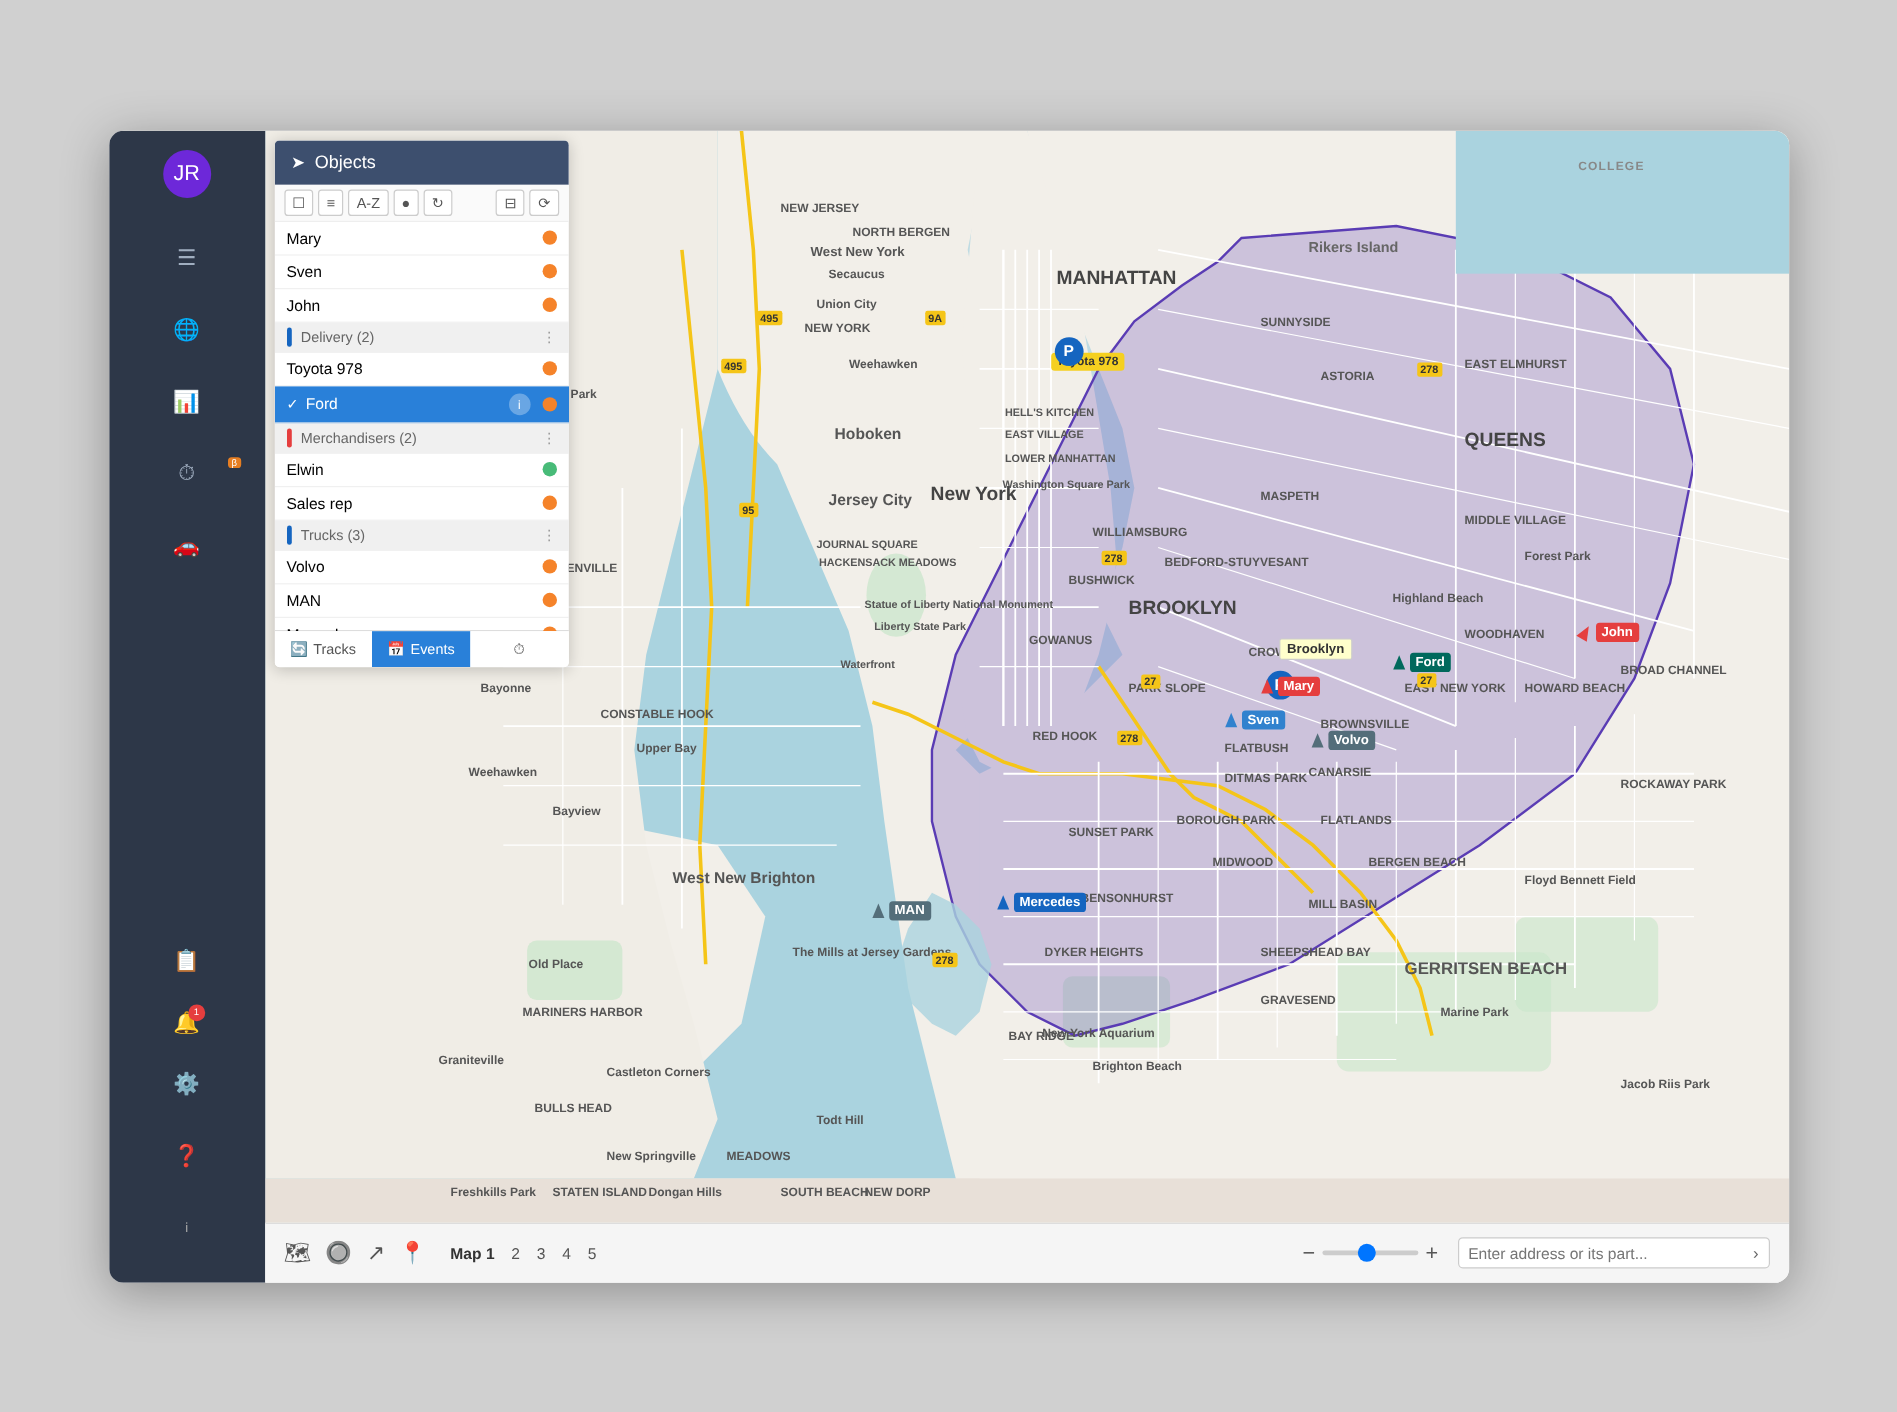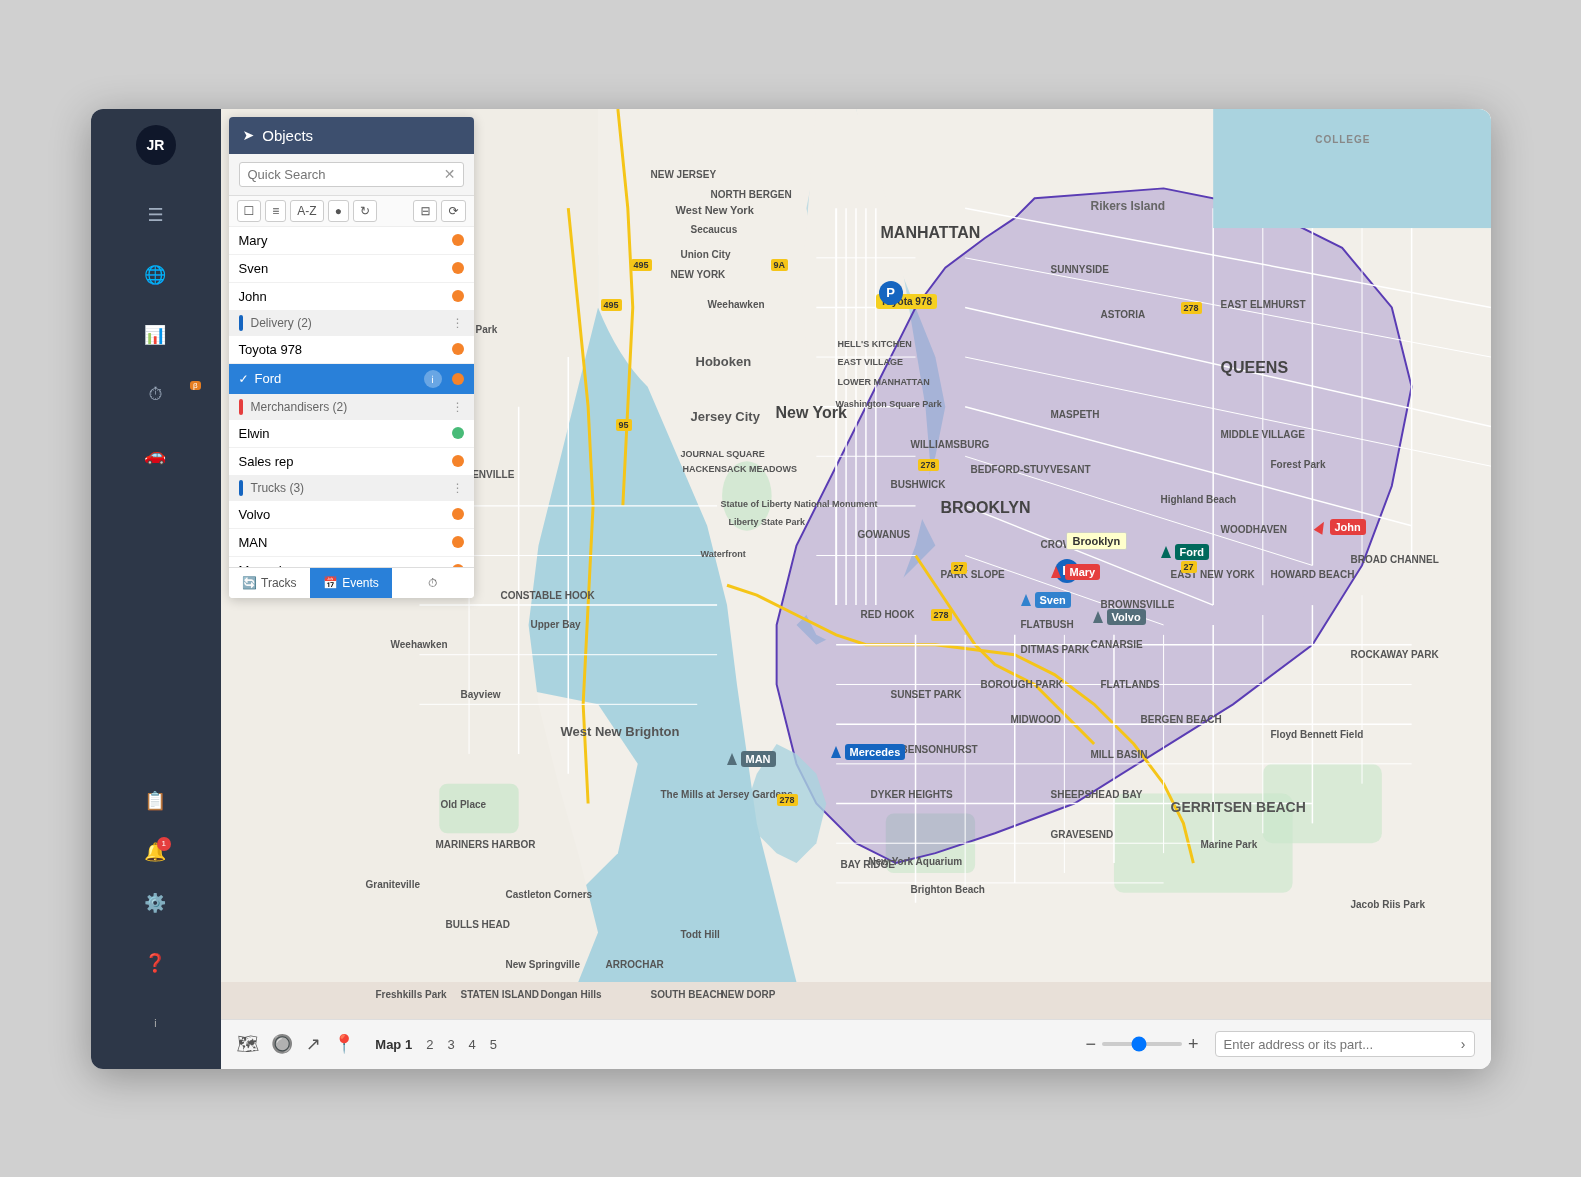--- a/index.html
+++ b/index.html
@@ -29,24 +29,24 @@
       flex-direction: column;
       align-items: center;
       padding: 16px 0;
       z-index: 10;
       flex-shrink: 0;
     }
     .sidebar-avatar {
       width: 40px;
       height: 40px;
       border-radius: 50%;
-      background: #0f172a;
+      background: #6d28d9;
       color: #fff;
-      font-weight: bold;
-      font-size: 14px;
+      font-weight: normal;
+      font-size: 18px;
       display: flex;
       align-items: center;
       justify-content: center;
       margin-bottom: 20px;
     }
     .sidebar-menu-icon {
       color: #a0aec0;
       font-size: 18px;
       margin: 12px 0;
       cursor: pointer;
@@ -503,29 +503,29 @@
       <div class="map-label" style="left:1050px;top:350px;font-size:10px;">Forest Park</div>
       <div class="map-label" style="left:1050px;top:620px;font-size:10px;">Floyd Bennett Field</div>
       <div class="map-label" style="left:980px;top:730px;font-size:10px;">Marine Park</div>
 
       <div class="map-label" style="left:160px;top:215px;font-size:10px;">Richard w De Korte Park</div>
       <div class="map-label" style="left:470px;top:115px;font-size:10px;">Secaucus</div>
       <div class="map-label" style="left:460px;top:140px;font-size:10px;">Union City</div>
       <div class="map-label" style="left:230px;top:360px;font-size:10px;">GREENVILLE</div>
       <div class="map-label" style="left:180px;top:460px;font-size:10px;">Bayonne</div>
       <div class="map-label" style="left:170px;top:530px;font-size:10px;">Weehawken</div>
-      <div class="map-label" style="left:240px;top:580px;font-size:10px;">Bayview</div>
+      <div class="map-label" style="left:240px;top:562px;font-size:10px;">Bayview</div>
       <div class="map-label" style="left:220px;top:690px;font-size:10px;">Old Place</div>
       <div class="map-label" style="left:215px;top:730px;font-size:10px;">MARINERS HARBOR</div>
       <div class="map-label" style="left:145px;top:770px;font-size:10px;">Graniteville</div>
       <div class="map-label" style="left:285px;top:780px;font-size:10px;">Castleton Corners</div>
       <div class="map-label" style="left:225px;top:810px;font-size:10px;">BULLS HEAD</div>
       <div class="map-label" style="left:285px;top:850px;font-size:10px;">New Springville</div>
       <div class="map-label" style="left:460px;top:820px;font-size:10px;">Todt Hill</div>
-      <div class="map-label" style="left:385px;top:850px;font-size:10px;">ARROCHAR</div>
+      <div class="map-label" style="left:385px;top:850px;font-size:10px;">MEADOWS</div>
       <div class="map-label" style="left:320px;top:880px;font-size:10px;">Dongan Hills</div>
       <div class="map-label" style="left:430px;top:880px;font-size:10px;">SOUTH BEACH</div>
       <div class="map-label" style="left:500px;top:880px;font-size:10px;">NEW DORP</div>
       <div class="map-label" style="left:240px;top:880px;font-size:10px;">STATEN ISLAND</div>
       <div class="map-label" style="left:155px;top:880px;font-size:10px;">Freshkills Park</div>
       <div class="map-label" style="left:440px;top:680px;font-size:10px;">The Mills at Jersey Gardens</div>
       <div class="map-label" style="left:280px;top:481px;font-size:10px;">CONSTABLE HOOK</div>
       <div class="map-label" style="left:310px;top:510px;font-size:10px;">Upper Bay</div>
 
       <div class="map-label" style="left:487px;top:190px;font-size:10px;">Weehawken</div>
@@ -603,24 +603,20 @@
       <div style="position:absolute;left:710px;top:500px;background:#f5c518;color:#333;font-size:9px;font-weight:bold;padding:1px 3px;border-radius:2px;">278</div>
       <div style="position:absolute;left:556px;top:685px;background:#f5c518;color:#333;font-size:9px;font-weight:bold;padding:1px 3px;border-radius:2px;">278</div>
       <div style="position:absolute;left:960px;top:193px;background:#f5c518;color:#333;font-size:9px;font-weight:bold;padding:1px 3px;border-radius:2px;">278</div>
       <div style="position:absolute;left:730px;top:453px;background:#f5c518;color:#333;font-size:9px;font-weight:bold;padding:1px 3px;border-radius:2px;">27</div>
       <div style="position:absolute;left:960px;top:452px;background:#f5c518;color:#333;font-size:9px;font-weight:bold;padding:1px 3px;border-radius:2px;">27</div>
 
       <div class="objects-panel">
         <div class="objects-header">
           <span style="font-size:14px;">➤</span>
           <span>Objects</span>
-        </div>
-        <div class="objects-search">
-          <input type="text" style="width: 100%;" placeholder="Quick Search">
-          <span class="search-clear">✕</span>
         </div>
         <div class="objects-toolbar">
           <button class="toolbar-btn">☐</button>
           <button class="toolbar-btn">≡</button>
           <button class="toolbar-btn">A-Z</button>
           <button class="toolbar-btn">●</button>
           <button class="toolbar-btn">↻</button>
           <div class="toolbar-spacer"></div>
           <button class="toolbar-btn">⊟</button>
           <button class="toolbar-btn">⟳</button>

